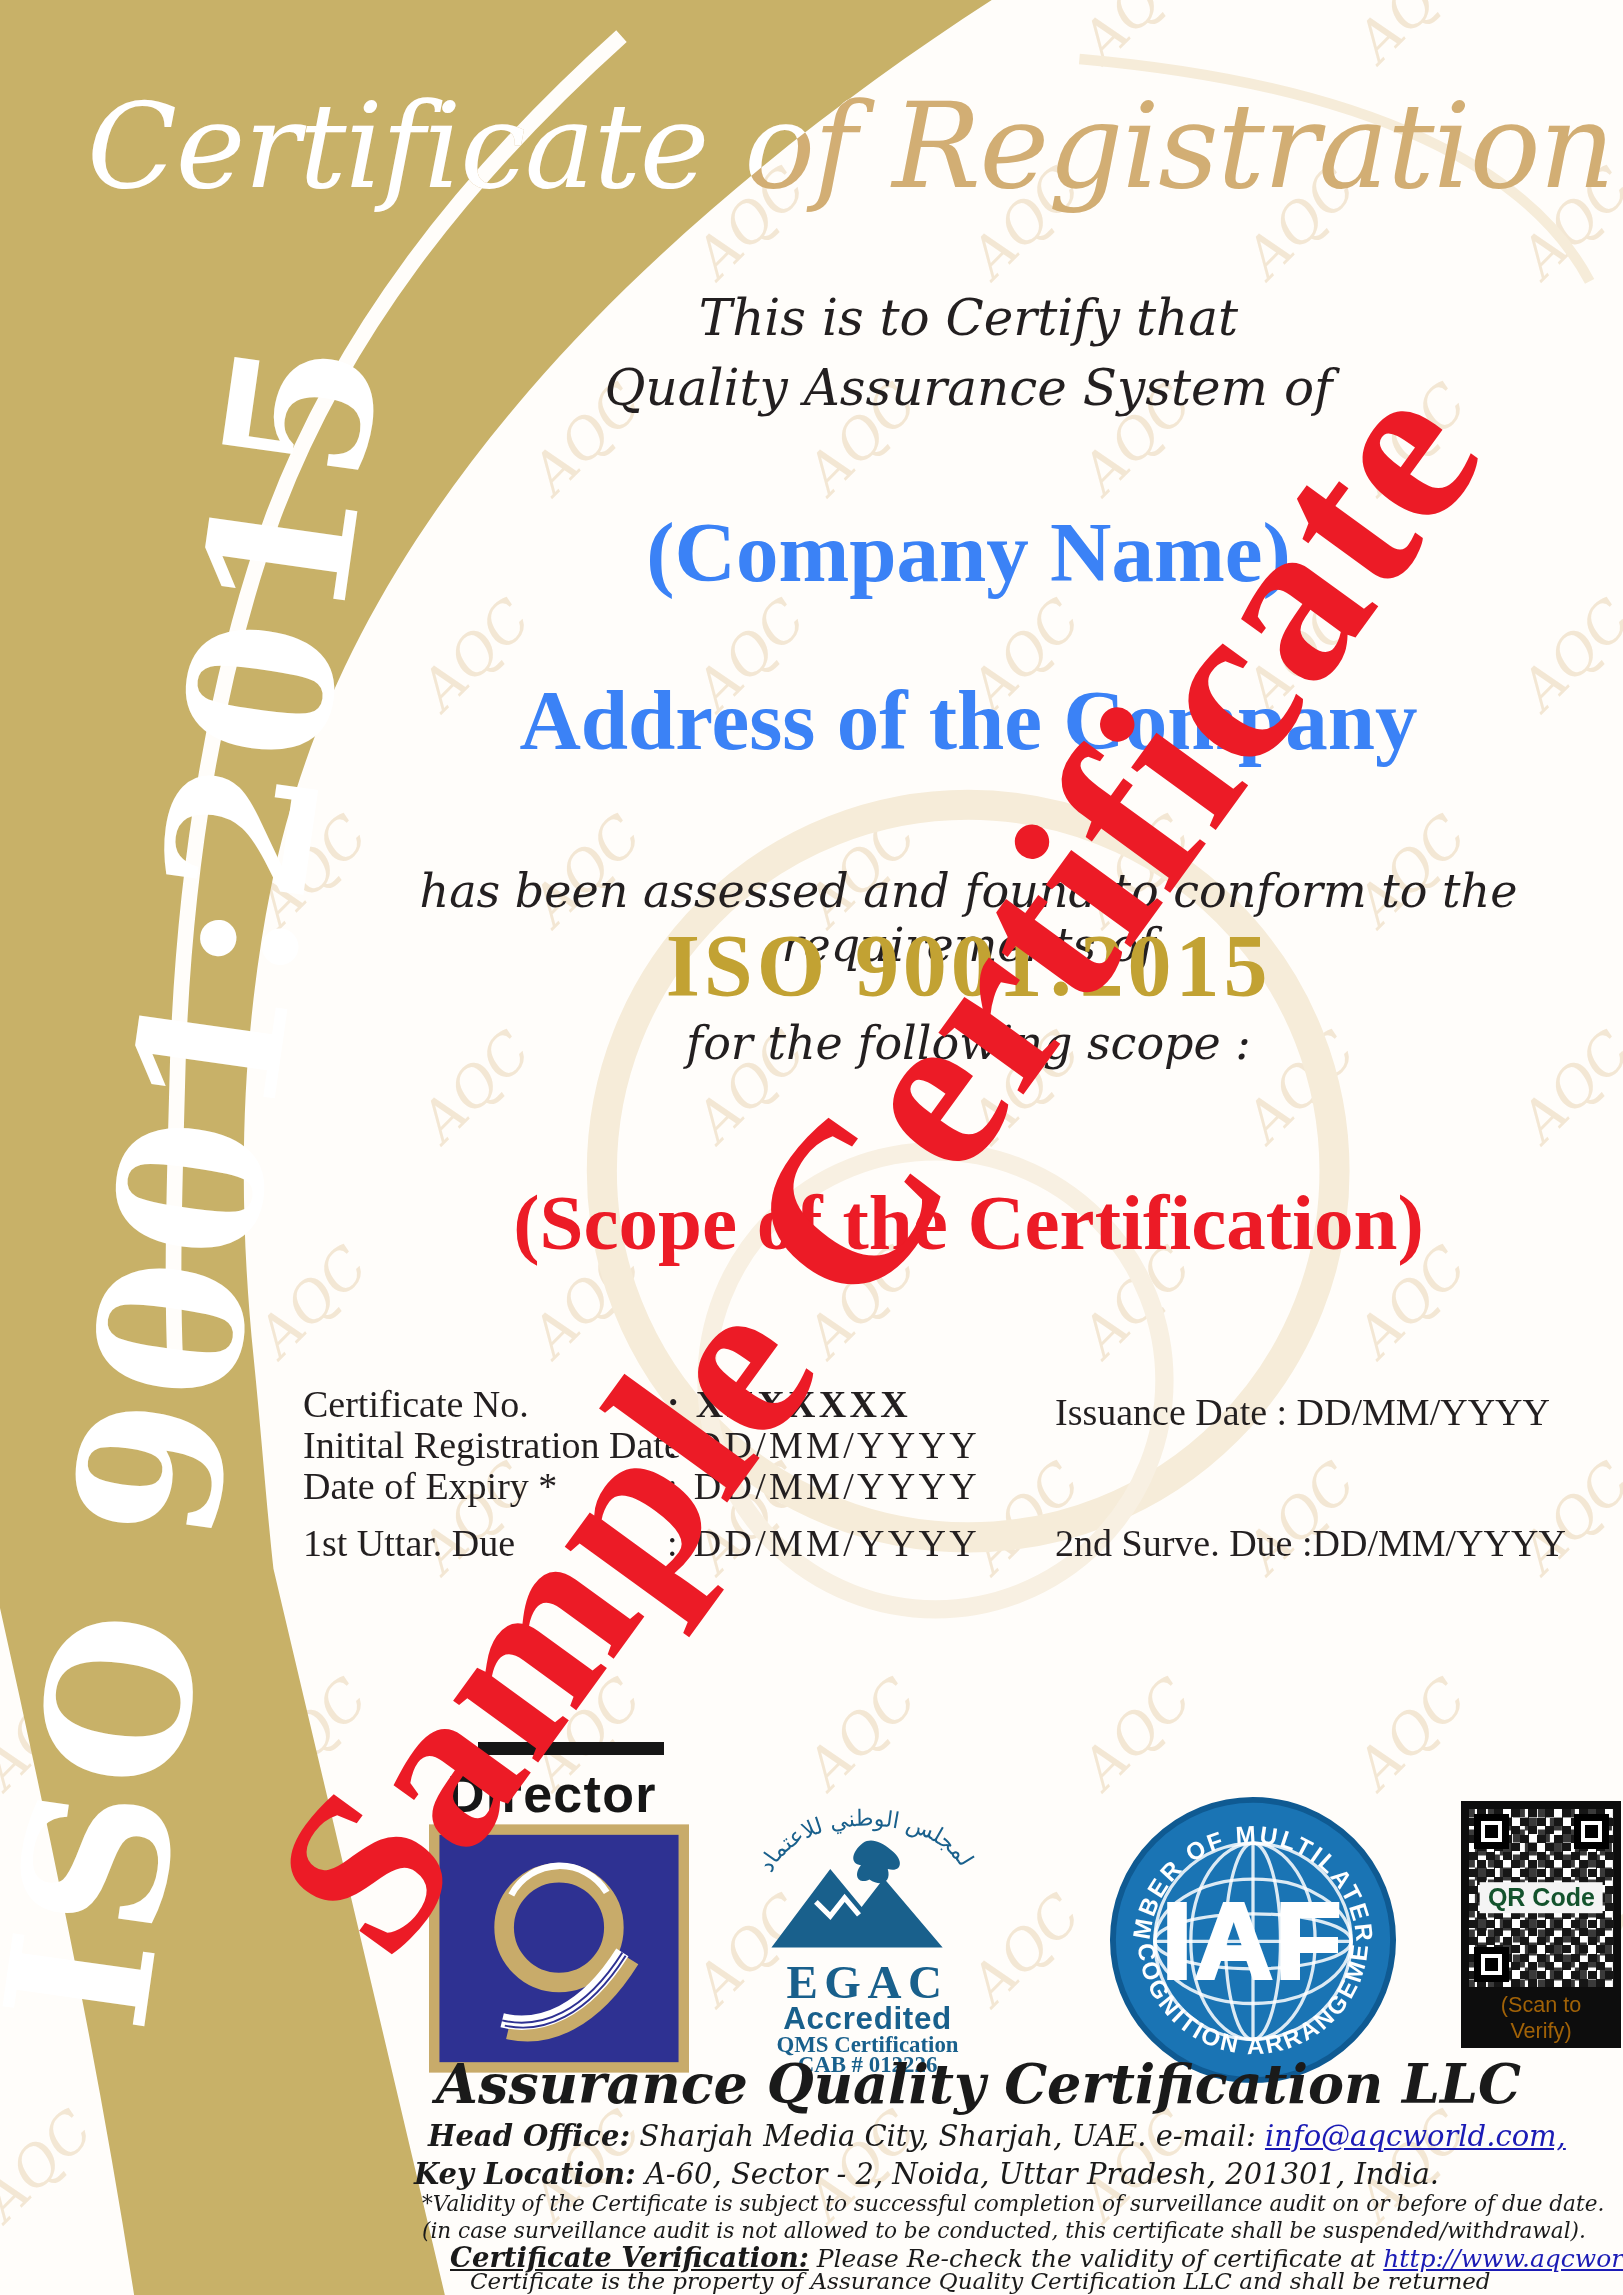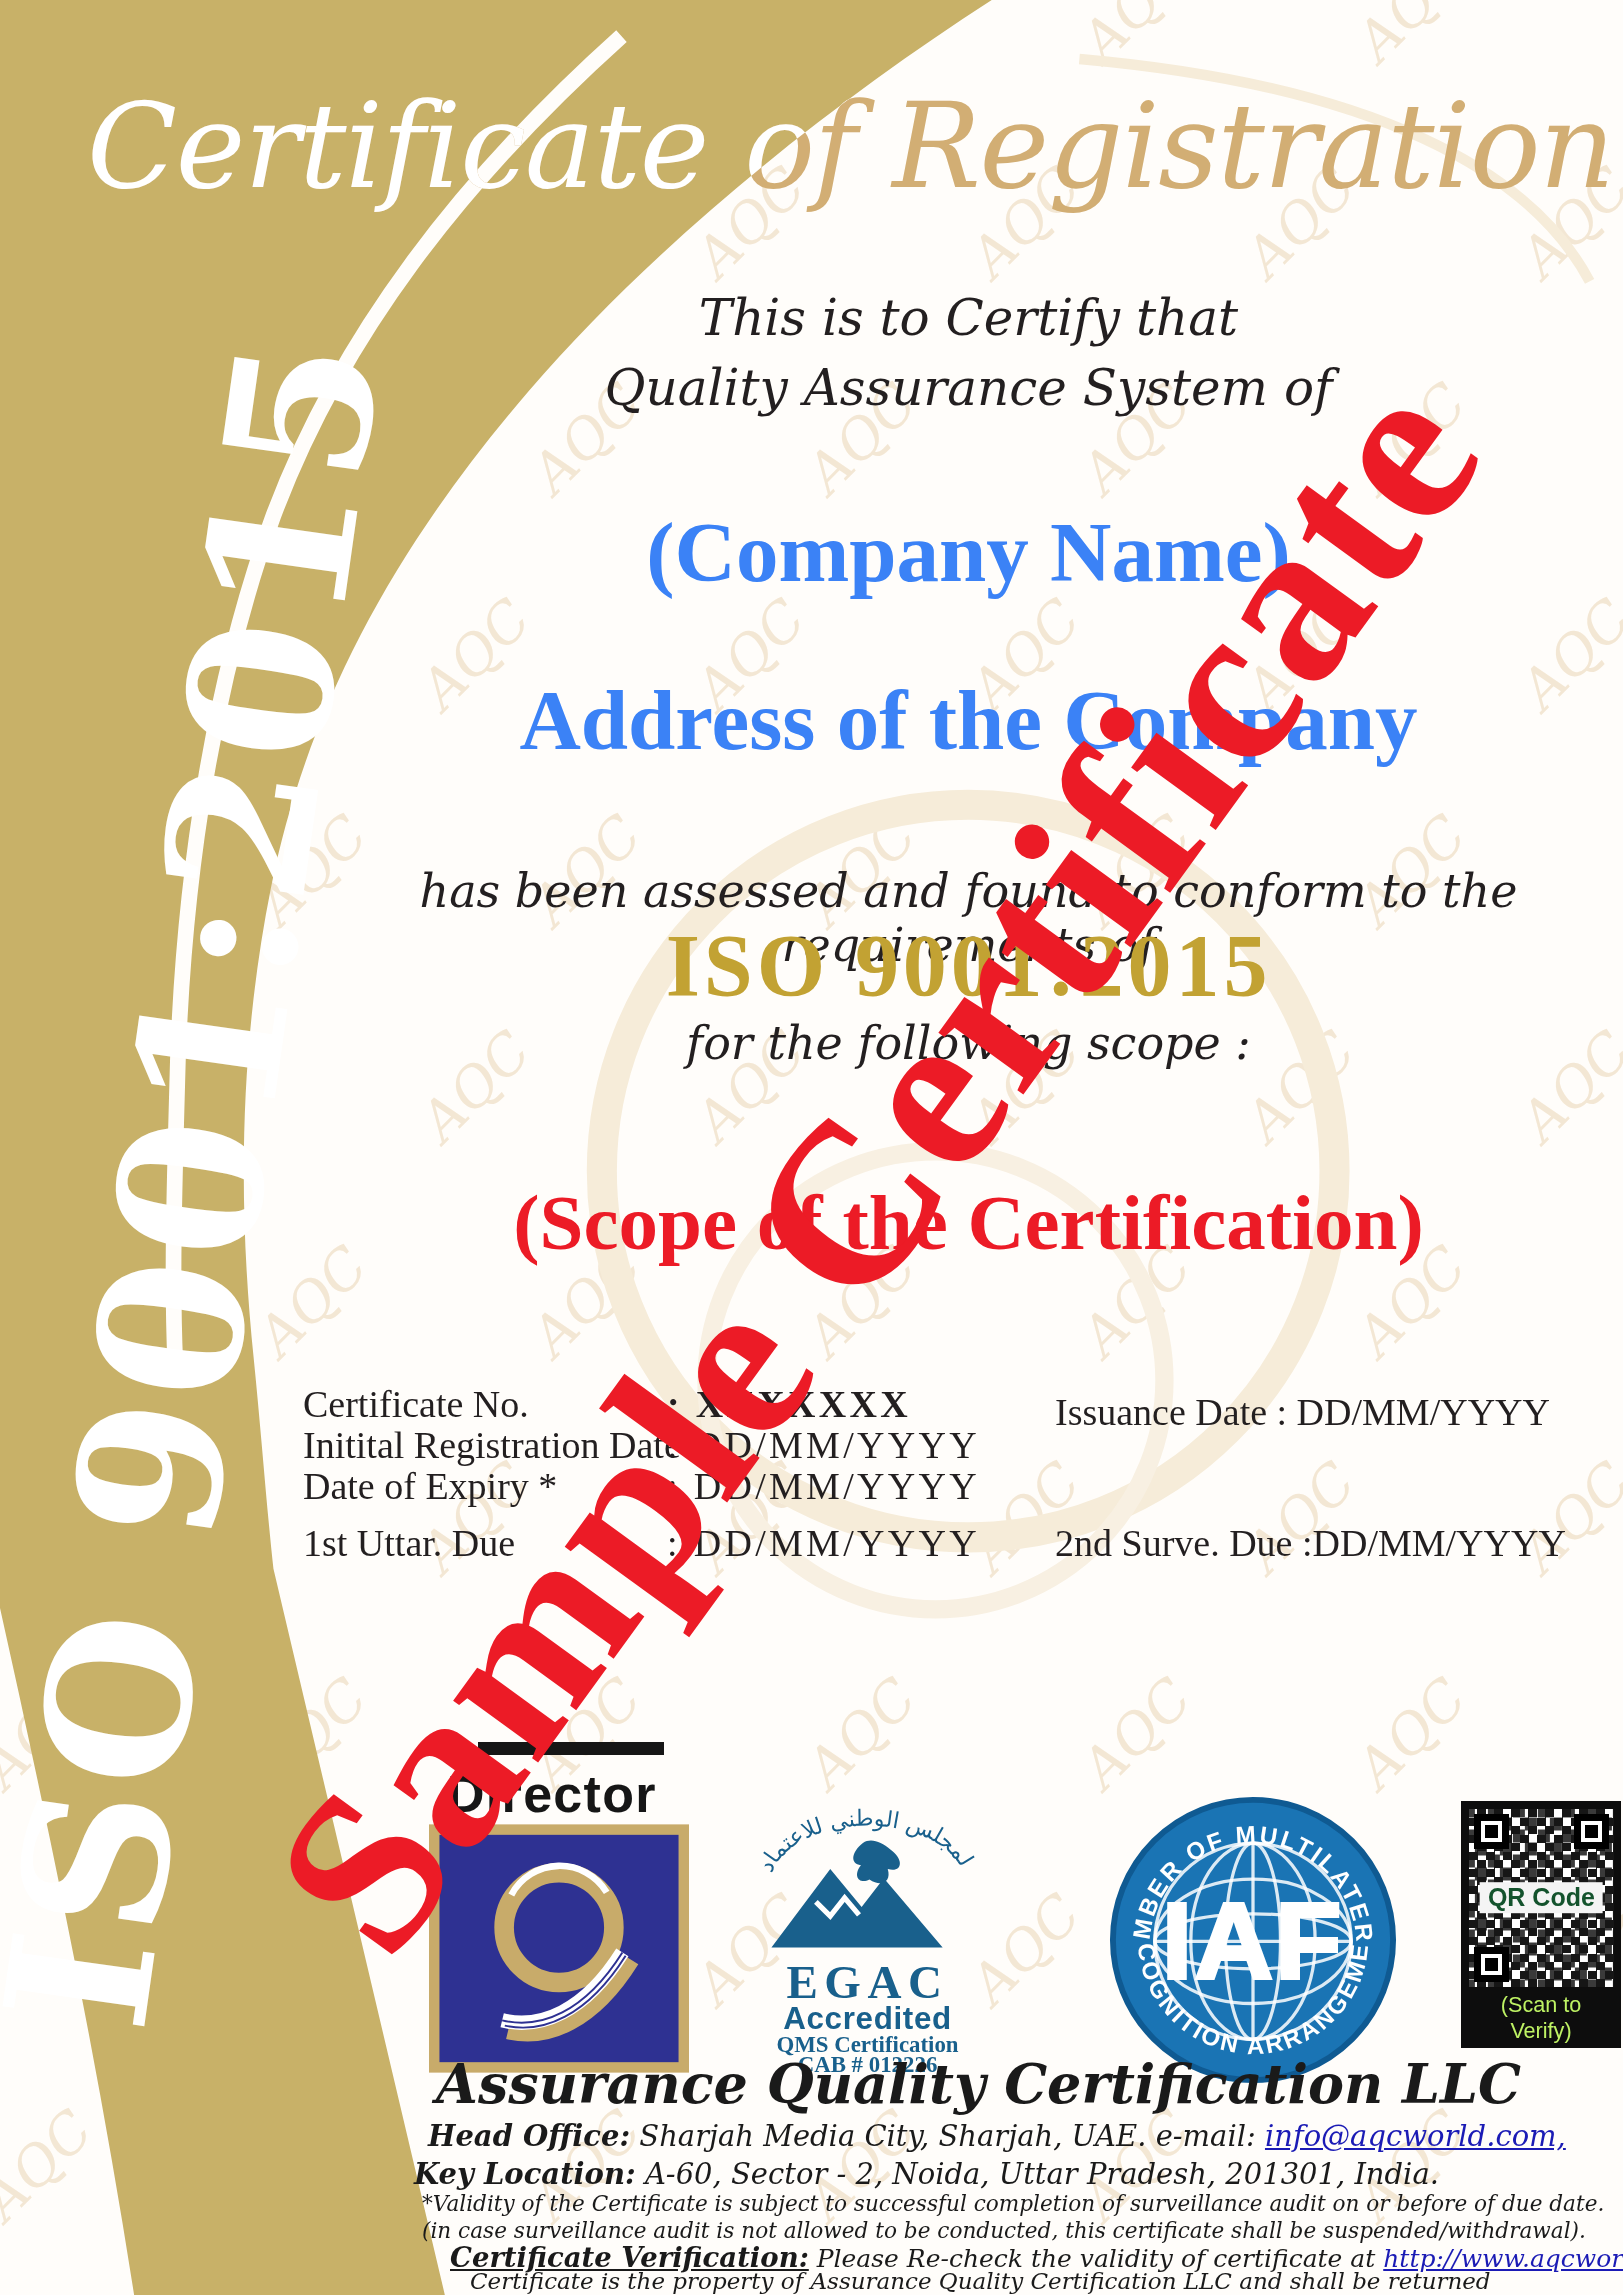--- a/index.html
+++ b/index.html
@@ -39,21 +39,21 @@
       repeating-conic-gradient(from 0deg,#161616 0 25%,transparent 0 50%),
       repeating-conic-gradient(from 0deg,transparent 0 25%,#3a3a3a 0 50%);
     background-size:17px 17px,25px 25px;background-position:0 0,5.9px 8.5px;
   }
   .qr-finder{position:absolute;width:35px;height:35px;border:7.2px solid #000;background:#fff;box-sizing:border-box;}
   .qr-finder::after{content:"";position:absolute;left:3.9px;top:3.9px;width:13px;height:13px;background:#000;}
   .qr-label{
     position:absolute;left:50%;top:50%;transform:translate(-50%,-50%);
     background:#f4f4f4;padding:1.3px 7.9px;font:700 25px "Liberation Sans",sans-serif;color:#14532d;white-space:nowrap;
   }
-  .qr-caption{font:400 21.6px "Liberation Sans",sans-serif;color:#bef264;text-align:center;margin-top:5.2px;}
+  .qr-caption{font:400 21.6px "Liberation Sans",sans-serif;color:#a16207;text-align:center;margin-top:5.2px;}
   
   .issuer-line{font:italic 700 54px "DejaVu Serif",serif;color:#1a1a1a;white-space:nowrap;}
   .foot-line{font:italic 400 29px "DejaVu Serif",serif;color:#1a1a1a;white-space:nowrap;}
   .foot-label{font-weight:700;}
   .foot-small{font:italic 400 21.6px "DejaVu Serif",serif;color:#1a1a1a;}
   .foot-verif{font:italic 400 25px "DejaVu Serif",serif;color:#1a1a1a;white-space:nowrap;}
   .verif-label{font-weight:700;text-decoration:underline;font-size:27.5px;}
   .blue-link{color:#1b1bb5;text-decoration:underline;font-style:italic;}
   
   .sample-watermark{

